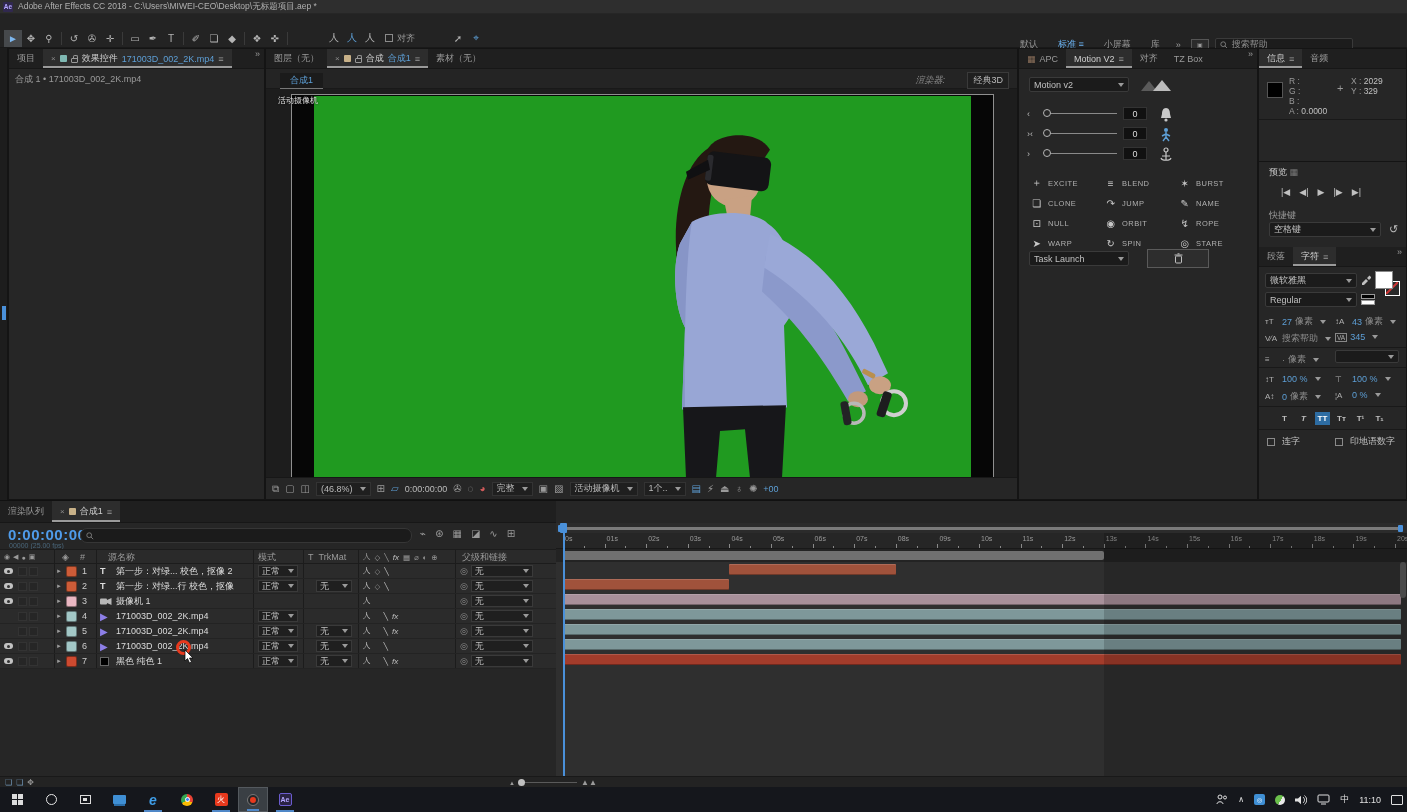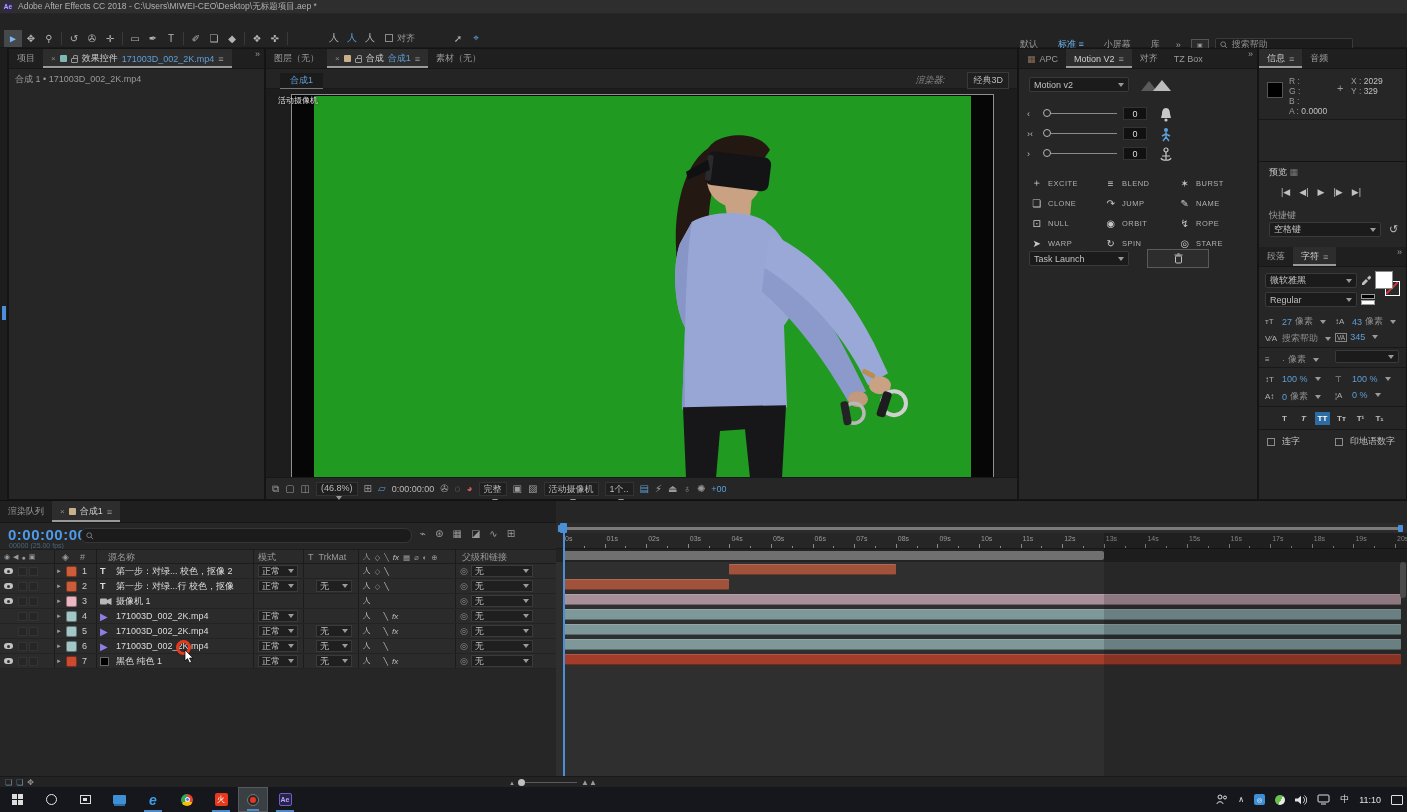--- a/index.html
+++ b/index.html
@@ -47,21 +47,21 @@
   #viewer-panel{left:265px;top:48px;width:753px;height:452px;}
   #motion-panel{left:1018px;top:48px;width:240px;height:452px;}
   #right-col{left:1258px;top:48px;width:149px;height:452px;}
   .comp-area{position:absolute;left:0;top:40px;right:0;bottom:22px;background:#1d1d1d;overflow:hidden;}
   .comp-frame{position:absolute;left:25px;top:5px;width:703px;height:385px;background:#060606;border:1px solid #8f8f8f;}
   .green{position:absolute;left:22px;top:1px;right:22px;bottom:0;background:#209a20;}
   .cam-label{position:absolute;left:12px;top:6px;color:#e2e2e2;font-size:8px;z-index:4;text-shadow:0 0 2px #000;}
   .vstatus{position:absolute;left:0;bottom:0;right:0;height:22px;background:#262626;border-top:1px solid #171717;display:flex;align-items:center;gap:6px;padding:0 6px;color:#9a9a9a;}
   .vs-icon{font-size:10px;color:#9a9a9a;}
   .vs-icon.blue{color:#5d9fd6;}
-  .vs-dd{background:#1f1f1f;border:1px solid #333;height:14px;display:flex;align-items:center;padding:0 4px;gap:3px;color:#bbb;flex-direction:column;}
+  .vs-dd{background:#1f1f1f;border:1px solid #333;height:14px;display:flex;align-items:center;padding:0 4px;gap:3px;color:#bbb;}
   
   .m-row{position:absolute;display:flex;align-items:center;}
   .m-btn{width:72px;height:18px;display:flex;align-items:center;gap:5px;color:#b0b0b0;font-size:7.5px;letter-spacing:.5px;}
   .m-btn .g{font-size:10px;color:#c8c8c8;width:12px;text-align:center;}
   .slider-line{height:1px;background:#8a8a8a;width:72px;position:relative;margin:0 6px;}
   .slider-thumb{position:absolute;left:-2px;top:-4px;width:8px;height:8px;border:1.5px solid #b5b5b5;border-radius:50%;background:#262626;}
   .val-box{width:24px;height:13px;background:#111;border:1px solid #333;color:#ddd;display:flex;align-items:center;justify-content:center;}
   .transport{display:flex;gap:9px;color:#c0c0c0;font-size:9px;}
   .tr-btn{cursor:default;}
   .char-row{position:absolute;display:flex;align-items:center;gap:3px;color:#9a9a9a;}

